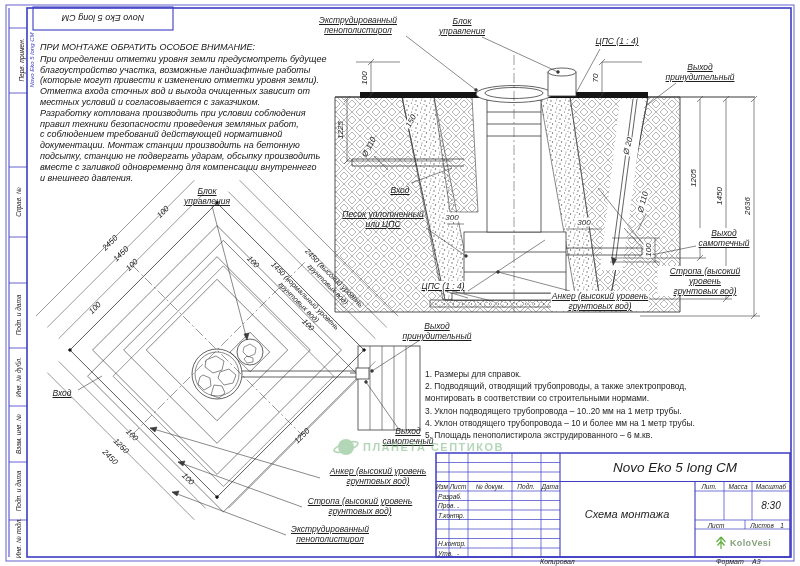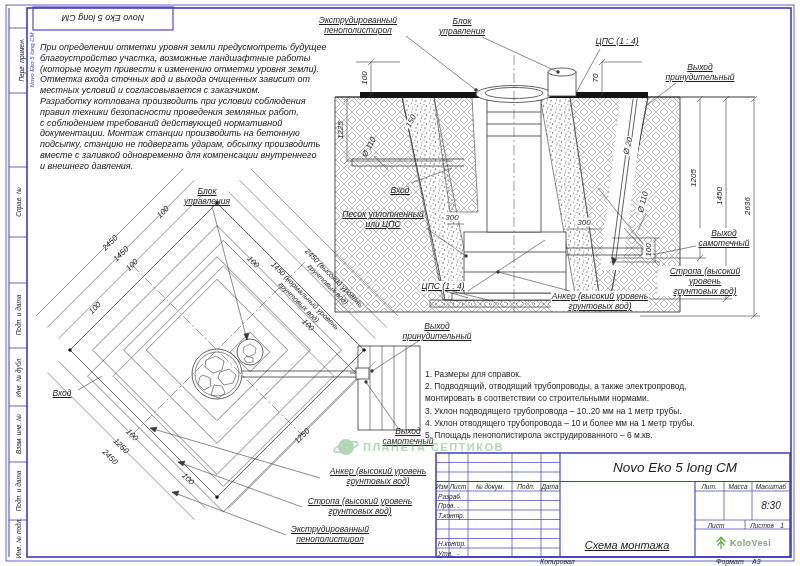--- a/index.html
+++ b/index.html
@@ -304,20 +304,21 @@
   <div class="vt" style="left:18px;top:202px;">Справ. №</div>
   <div class="vt" style="left:18px;top:315px;">Подп. и дата</div>
   <div class="vt" style="left:18px;top:377px;">Инв. № дубл.</div>
   <div class="vt" style="left:18px;top:434px;">Взам. инв. №</div>
   <div class="vt" style="left:18px;top:491px;">Подп. и дата</div>
   <div class="vt" style="left:18px;top:538px;">Инв. № подл.</div>
 
   <div class="corner">Novo Eko 5 long CM</div>
 
   <div class="notice">
+    <div class="t">ПРИ МОНТАЖЕ ОБРАТИТЬ ОСОБОЕ ВНИМАНИЕ:</div>
     <div class="p">При определении отметки уровня земли предусмотреть будущее
 благоустройство участка, возможные ландшафтные работы
 (которые могут привести к изменению отметки уровня земли).
 Отметка входа сточных вод и выхода очищенных зависит от
 местных условий и согласовывается с заказчиком.</div>
     <div class="p">Разработку котлована производить при условии соблюдения
 правил техники безопасности проведения земляных работ,
 с соблюдением требований действующей нормативной
 документации. Монтаж станции производить на бетонную
 подсыпку, станцию не подвергать ударам, обсыпку производить
@@ -414,21 +415,21 @@
   <div class="tbl" style="left:438px;top:502px;">Пров.</div>
   <div class="tb" style="left:458px;top:505.5px;">-</div>
   <div class="tbl" style="left:438px;top:511.5px;">Т.контр.</div>
   <div class="tb" style="left:458px;top:515px;">-</div>
   <div class="tbl" style="left:438px;top:540px;">Н.контр.</div>
   <div class="tb" style="left:458px;top:543.5px;">-</div>
   <div class="tbl" style="left:438px;top:549.5px;">Утв.</div>
   <div class="tb" style="left:458px;top:553px;">-</div>
 
   <div class="tb big" style="left:675px;top:467px;">Novo Eko 5 long CM</div>
-  <div class="tb med" style="left:627px;top:545px;text-decoration:underline;">Схема монтажа</div>
+  <div class="tb med" style="left:627px;top:514px;">Схема монтажа</div>
 
   <div class="tb" style="left:709px;top:486px;">Лит.</div>
   <div class="tb" style="left:738px;top:486px;">Масса</div>
   <div class="tb" style="left:771px;top:486px;">Масштаб</div>
   <div class="tb scale" style="left:771px;top:505px;">8:30</div>
   <div class="tb" style="left:716px;top:524.5px;">Лист</div>
   <div class="tb" style="left:762px;top:524.5px;">Листов</div>
   <div class="tb" style="left:782px;top:524.5px;">1</div>
 
   <div class="logo">

